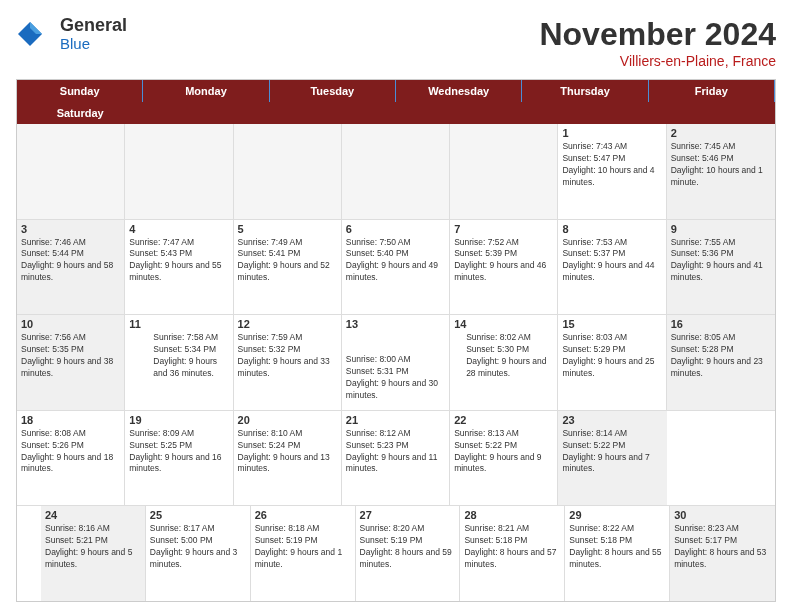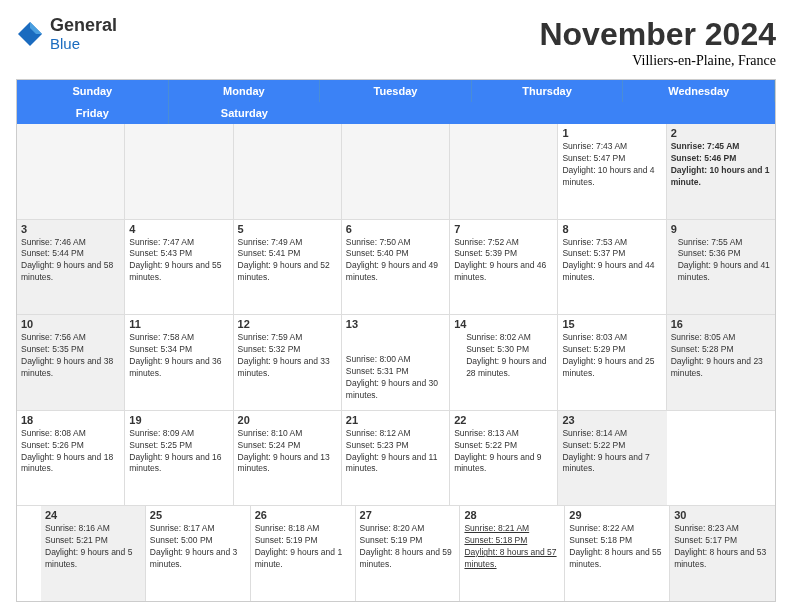--- a/index.html
+++ b/index.html
@@ -19,21 +19,21 @@
     }
     .header {
       display: flex;
       justify-content: space-between;
       align-items: flex-start;
       margin-bottom: 10px;
     }
     .logo {
       display: flex;
       align-items: center;
-      gap: 6px;
+      gap: 16px;
     }
     .logo-text {
       display: flex;
       flex-direction: column;
       line-height: 1.1;
     }
     .logo-general {
       font-size: 18px;
       font-weight: bold;
       color: #333;
@@ -50,33 +50,32 @@
     .title-area {
       text-align: right;
     }
     .month-title {
       font-size: 32px;
       font-weight: bold;
       color: #333;
     }
     .location {
       font-size: 14px;
-      color: #000000;
-      font-family: Liberation Serif, serif;
+      color: #b91c1c;
     }
     .calendar {
       flex: 1;
       display: flex;
       flex-direction: column;
       border: 1px solid #ccc;
     }
     .cal-header {
       display: grid;
-      grid-template-columns: repeat(5, 1fr);
-      background: #3b82f6;
+      grid-template-columns: repeat(6, 1fr);
+      background: #7f1d1d;
     }
     .cal-header-cell {
       color: white;
       font-size: 11px;
       font-weight: bold;
       padding: 5px 4px;
       text-align: center;
       border-right: 1px solid #4a8dd5;
     }
     .cal-header-cell:last-child {
@@ -145,41 +144,41 @@
       <div class="month-title">November 2024</div>
       <div class="location">Villiers-en-Plaine, France</div>
     </div>
   </div>
 
   <div class="calendar">
     <div class="cal-header" id="cal-header">
         <div class="cal-header-cell">Sunday</div>
         <div class="cal-header-cell">Monday</div>
         <div class="cal-header-cell">Tuesday</div>
+        <div class="cal-header-cell">Wednesday</div>
         <div class="cal-header-cell">Thursday</div>
-        <div class="cal-header-cell">Wednesday</div>
         <div class="cal-header-cell">Friday</div>
         <div class="cal-header-cell">Saturday</div>
       </div>
     <div class="cal-body" id="cal-body">
         <div class="cal-row">
           <div class="cal-cell empty"></div>
           <div class="cal-cell empty"></div>
           <div class="cal-cell empty"></div>
           <div class="cal-cell empty"></div>
           <div class="cal-cell empty"></div>
           <div class="cal-cell">
             <span class="day-num">1</span>
             <div class="day-info" style="white-space: pre-line;">Sunrise: 7:43 AM
 Sunset: 5:47 PM
 Daylight: 10 hours and 4 minutes.</div>
           </div>
           <div class="cal-cell shaded">
             <span class="day-num">2</span>
-            <div class="day-info" style="white-space: pre-line; font-weight: bold;">Sunrise: 7:45 AM
+            <div class="day-info" style="white-space: pre-line;">Sunrise: 7:45 AM
 Sunset: 5:46 PM
 Daylight: 10 hours and 1 minute.</div>
           </div>
         </div>
         <div class="cal-row">
           <div class="cal-cell shaded">
             <span class="day-num">3</span>
             <div class="day-info" style="white-space: pre-line;">Sunrise: 7:46 AM
 Sunset: 5:44 PM
 Daylight: 9 hours and 58 minutes.</div>
@@ -209,35 +208,35 @@
 Daylight: 9 hours and 46 minutes.</div>
           </div>
           <div class="cal-cell">
             <span class="day-num">8</span>
             <div class="day-info" style="white-space: pre-line;">Sunrise: 7:53 AM
 Sunset: 5:37 PM
 Daylight: 9 hours and 44 minutes.</div>
           </div>
           <div class="cal-cell shaded">
             <span class="day-num">9</span>
-            <div class="day-info" style="white-space: pre-line; margin-left: 7px;">Sunrise: 7:55 AM
+            <div class="day-info" style="white-space: pre-line;">Sunrise: 7:55 AM
 Sunset: 5:36 PM
 Daylight: 9 hours and 41 minutes.</div>
           </div>
         </div>
         <div class="cal-row">
           <div class="cal-cell shaded">
             <span class="day-num">10</span>
             <div class="day-info" style="white-space: pre-line;">Sunrise: 7:56 AM
 Sunset: 5:35 PM
 Daylight: 9 hours and 38 minutes.</div>
           </div>
           <div class="cal-cell">
             <span class="day-num">11</span>
-            <div class="day-info" style="white-space: pre-line;">Sunrise: 7:58 AM
+            <div class="day-info" style="white-space: pre-line; margin-left: 24px;">Sunrise: 7:58 AM
 Sunset: 5:34 PM
 Daylight: 9 hours and 36 minutes.</div>
           </div>
           <div class="cal-cell">
             <span class="day-num">12</span>
             <div class="day-info" style="white-space: pre-line;">Sunrise: 7:59 AM
 Sunset: 5:32 PM
 Daylight: 9 hours and 33 minutes.</div>
           </div>
           <div class="cal-cell">
@@ -323,21 +322,21 @@
 Daylight: 9 hours and 1 minute.</div>
           </div>
           <div class="cal-cell">
             <span class="day-num">27</span>
             <div class="day-info" style="white-space: pre-line;">Sunrise: 8:20 AM
 Sunset: 5:19 PM
 Daylight: 8 hours and 59 minutes.</div>
           </div>
           <div class="cal-cell">
             <span class="day-num">28</span>
-            <div class="day-info" style="white-space: pre-line; text-decoration: underline;">Sunrise: 8:21 AM
+            <div class="day-info" style="white-space: pre-line;">Sunrise: 8:21 AM
 Sunset: 5:18 PM
 Daylight: 8 hours and 57 minutes.</div>
           </div>
           <div class="cal-cell">
             <span class="day-num">29</span>
             <div class="day-info" style="white-space: pre-line;">Sunrise: 8:22 AM
 Sunset: 5:18 PM
 Daylight: 8 hours and 55 minutes.</div>
           </div>
           <div class="cal-cell shaded">

